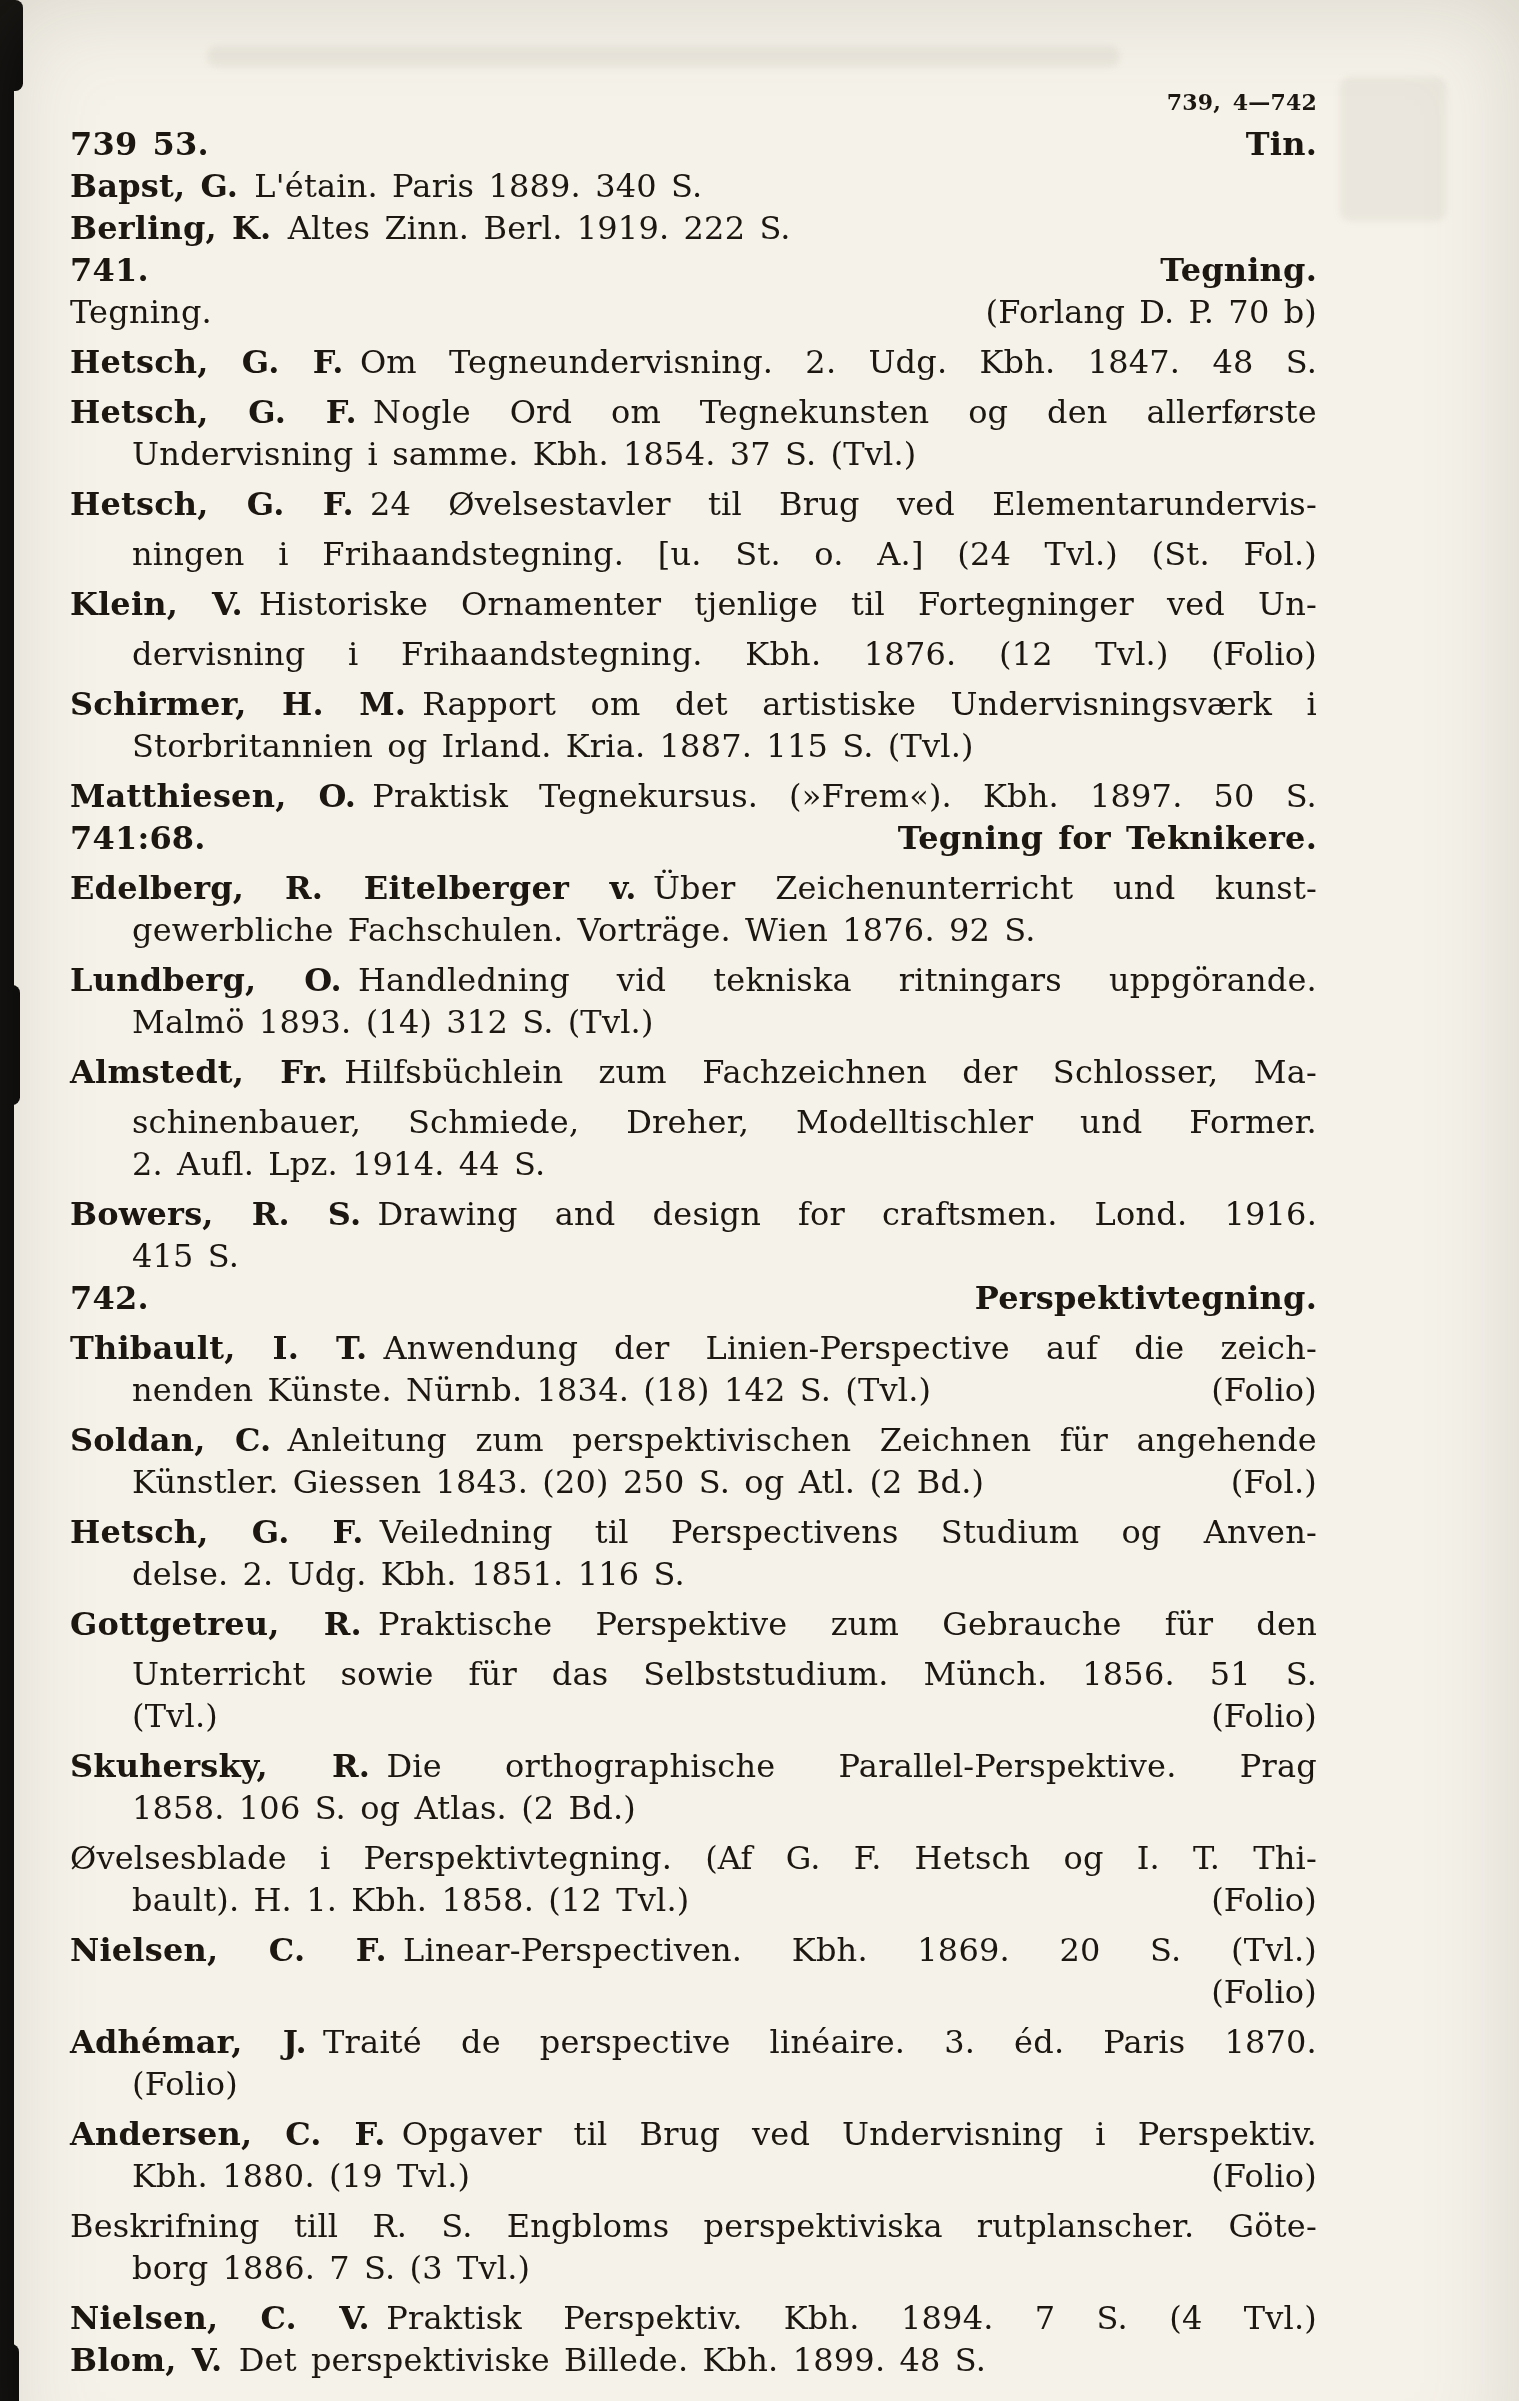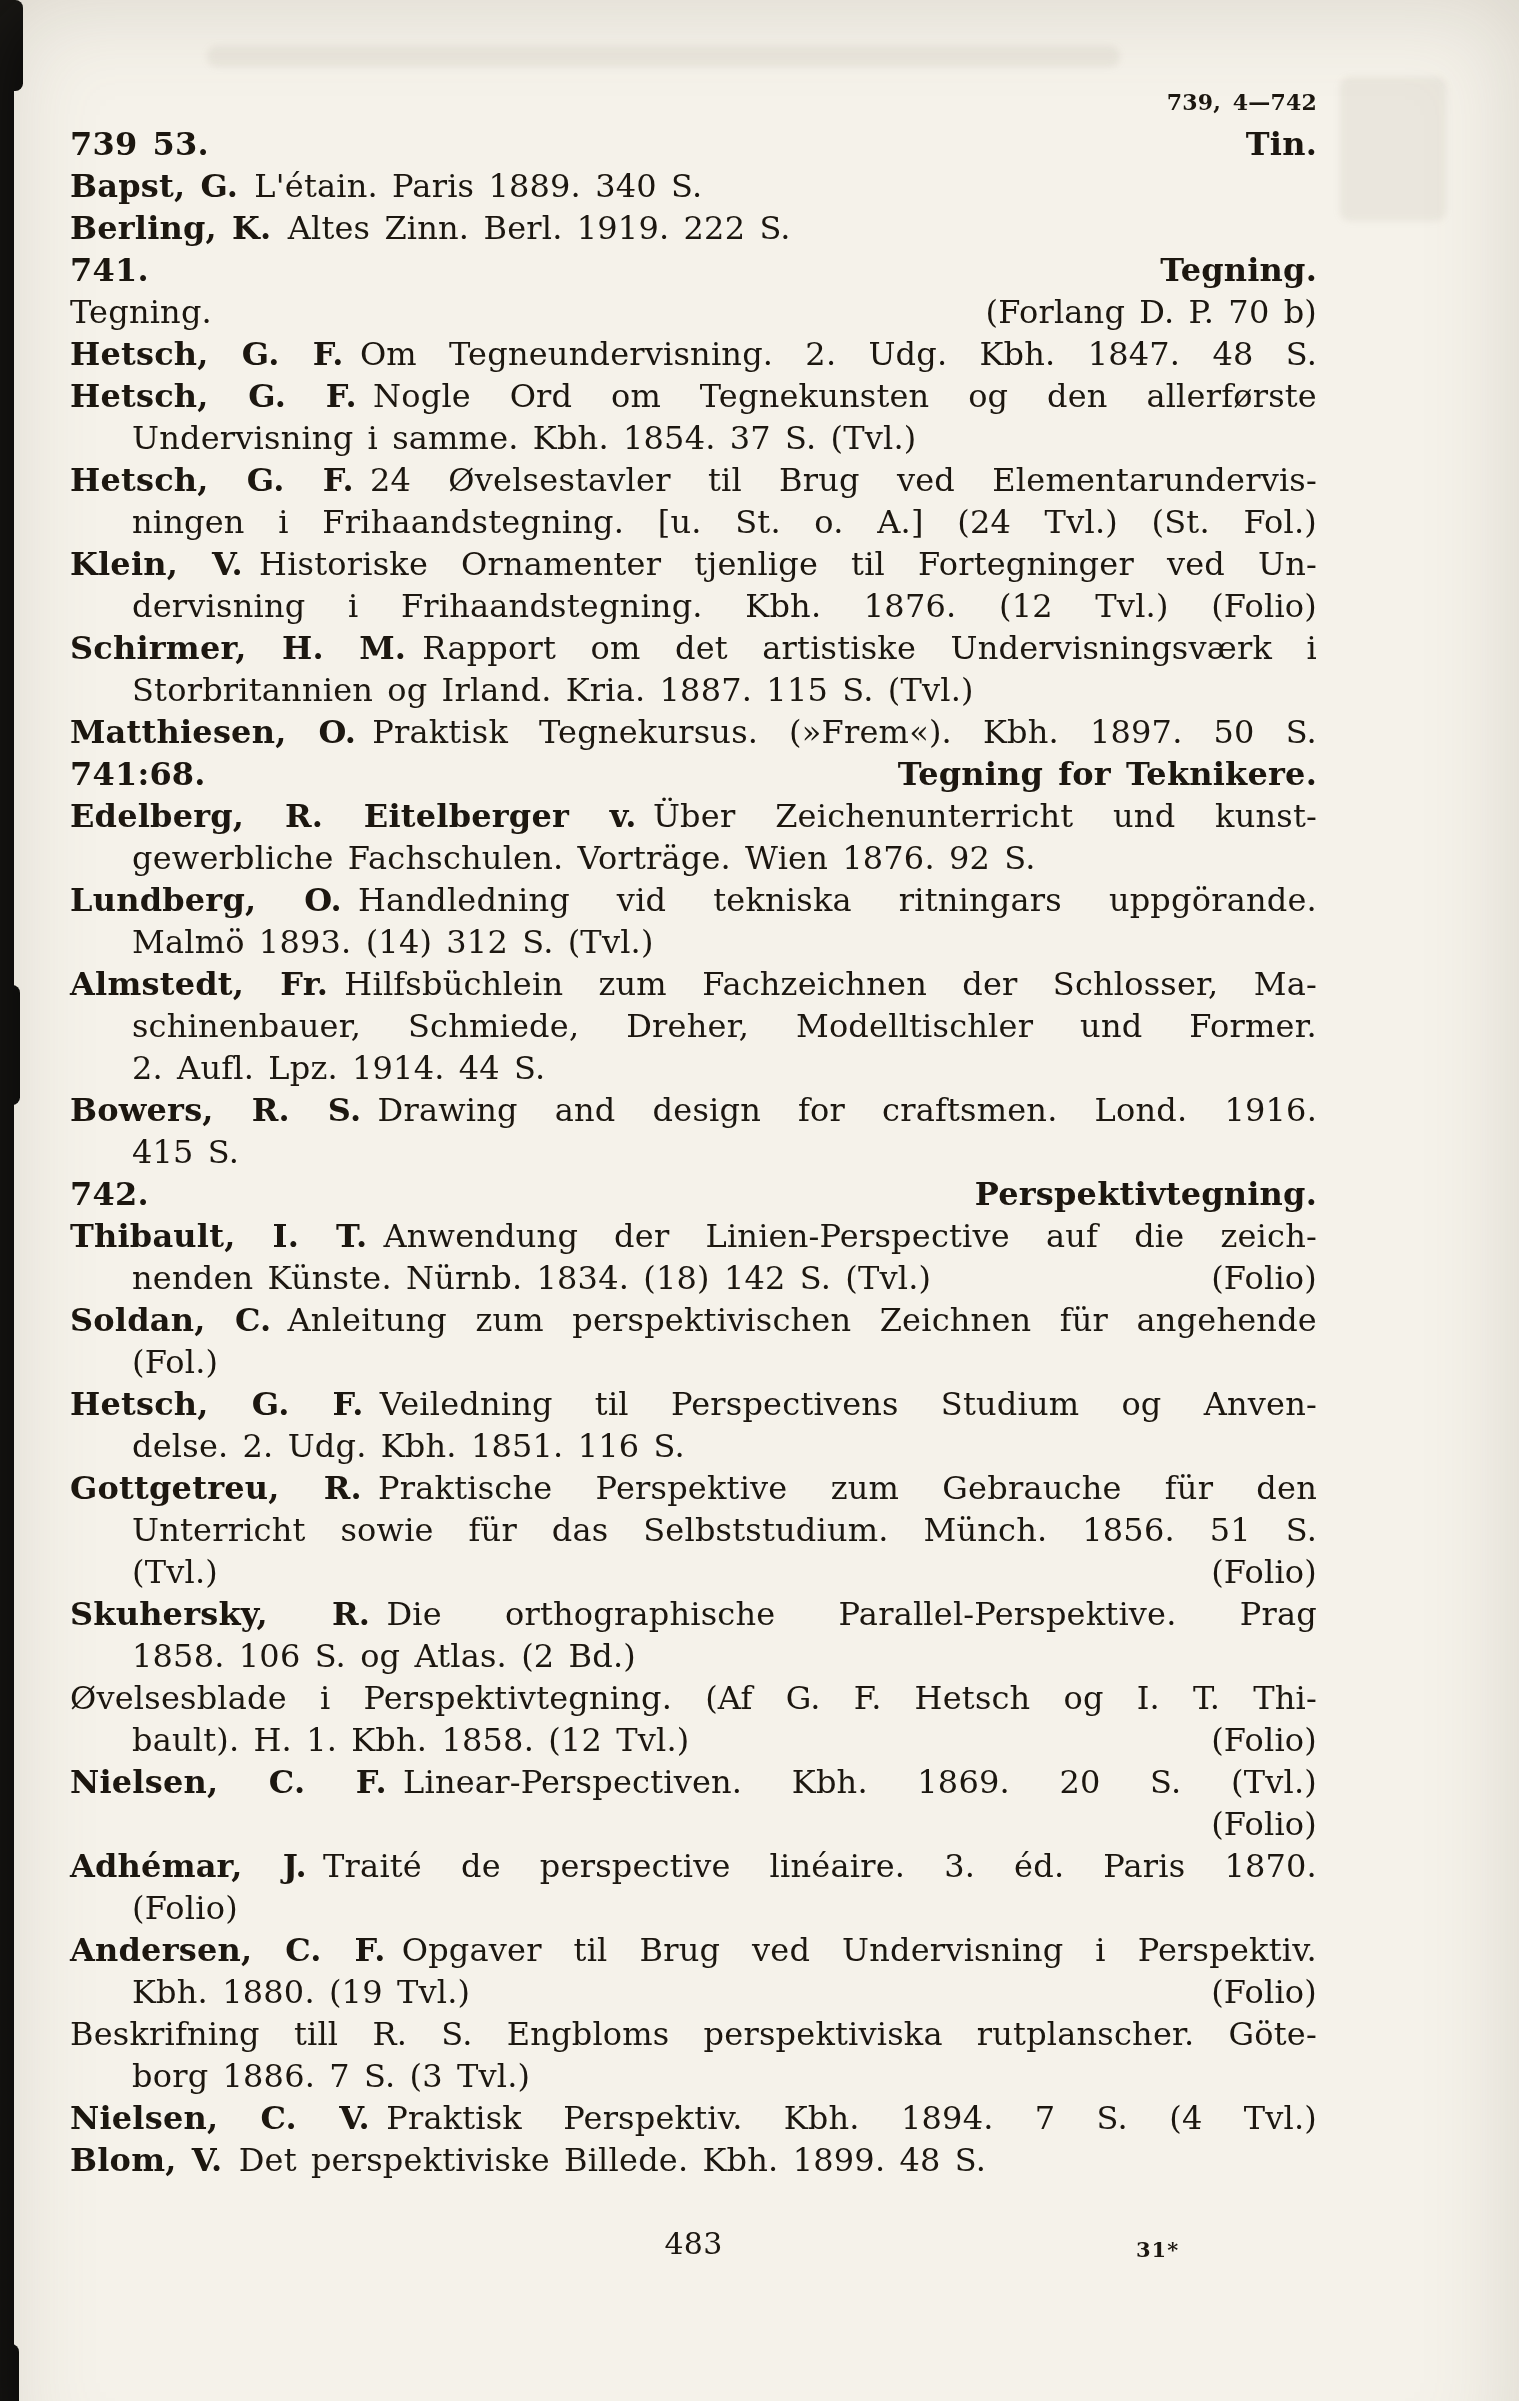--- a/index.html
+++ b/index.html
@@ -37,21 +37,21 @@
     font-size: 32px; line-height: 42px;
     word-spacing: 3.8px; letter-spacing: 0.2px;
   }
   .hdr {
     height: 42px; line-height: 42px;
     text-align: right; font-weight: bold; font-size: 22px;
     white-space: nowrap;
   }
   .line { height: 42px; line-height: 42px; white-space: nowrap; }
   .line.ind { padding-left: 62px; }
-  .line.spread { white-space: normal; text-align: justify; text-align-last: justify; }
+  .line.spread { white-space: normal; text-align: justify; text-align-last: justify; margin-top: 8px; }
   .line.lr { display: flex; justify-content: space-between; }
   .line.lr .left { white-space: nowrap; text-align: center; }
   .line.lr .right { white-space: nowrap; }
   .b { font-weight: bold; }
   .footer { position: relative; height: 42px; margin-top: 42px; font-size: 30px; }
   .pageno { position: absolute; left: 50%; transform: translateX(-50%); }
   .sig { position: absolute; left: 1066px; top: 5.8px; font-size: 21px; font-weight: bold; letter-spacing: 1px; }
 </style>
 </head>
 <body>
@@ -108,20 +108,21 @@
           <span class="left"><span class="b">742.</span></span>
           <span class="right b">Perspektivtegning.</span>
         </div>
         <div class="line spread"><span class="b">Thibault, I. T.</span><span> Anwendung der Linien-Perspective auf die zeich-</span></div>
         <div class="line ind lr">
           <span class="left"><span>nenden Künste. Nürnb. 1834. (18) 142 S. (Tvl.)</span></span>
           <span class="right">(Folio)</span>
         </div>
         <div class="line spread"><span class="b">Soldan, C.</span><span> Anleitung zum perspektivischen Zeichnen für angehende</span></div>
         <div class="line ind lr">
+          <span class="left"><span>Künstler. Giessen 1843. (20) 250 S. og Atl. (2 Bd.)</span></span>
           <span class="right">(Fol.)</span>
         </div>
         <div class="line spread"><span class="b">Hetsch, G. F.</span><span> Veiledning til Perspectivens Studium og Anven-</span></div>
         <div class="line ind"><span>delse. 2. Udg. Kbh. 1851. 116 S.</span></div>
         <div class="line spread"><span class="b">Gottgetreu, R.</span><span> Praktische Perspektive zum Gebrauche für den</span></div>
         <div class="line ind spread"><span>Unterricht sowie für das Selbststudium. Münch. 1856. 51 S.</span></div>
         <div class="line ind lr">
           <span class="left"><span>(Tvl.)</span></span>
           <span class="right">(Folio)</span>
         </div>

